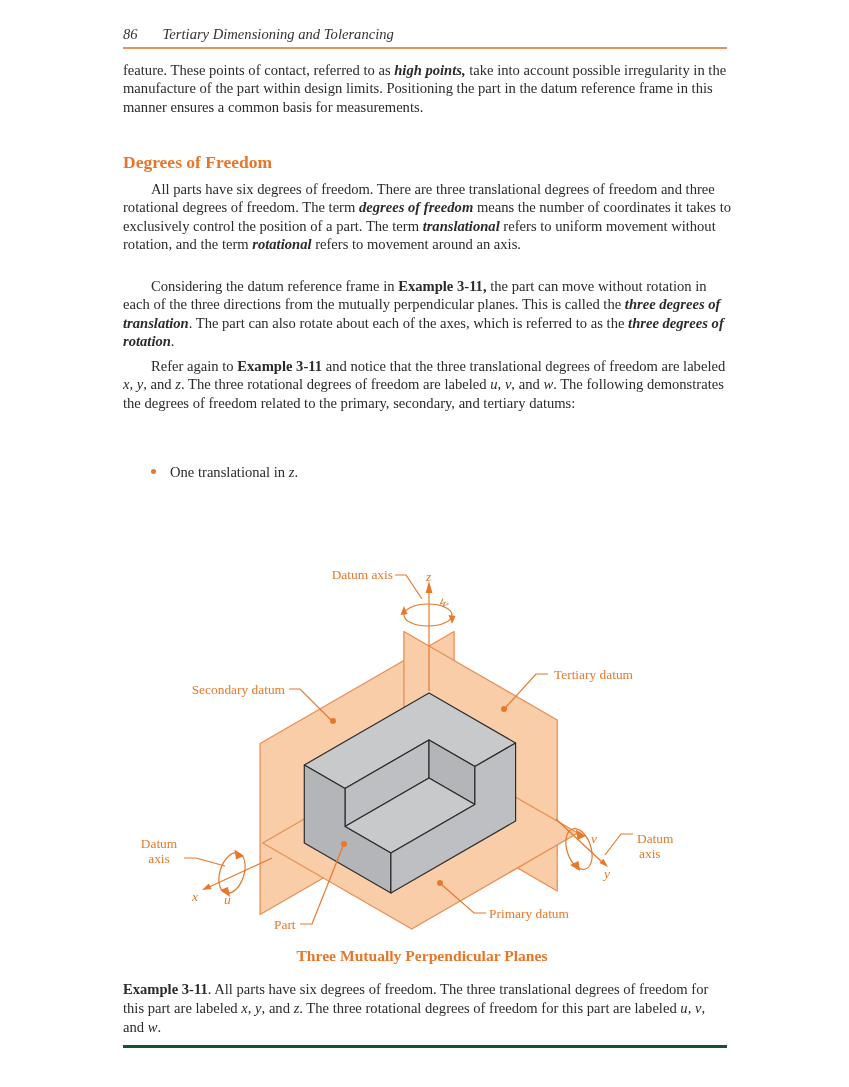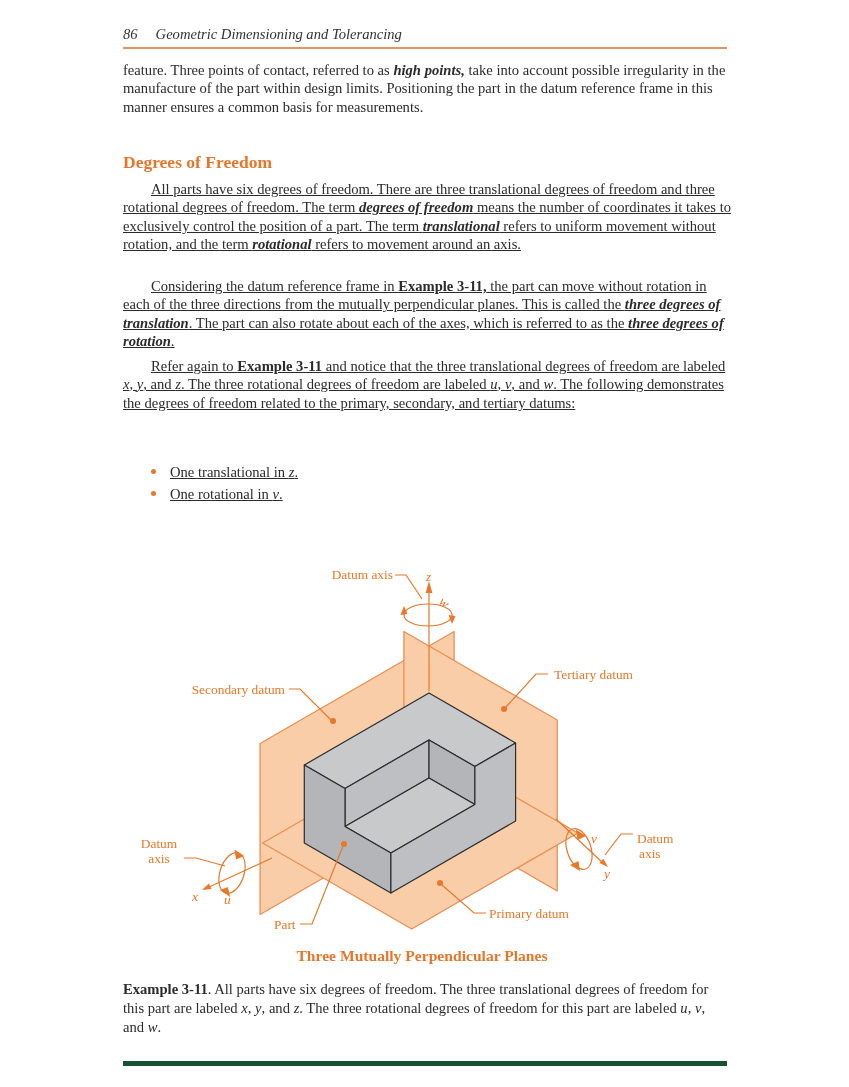--- a/index.html
+++ b/index.html
@@ -1,74 +1,70 @@
 <!DOCTYPE html>
 <html><head>
 <meta charset="utf-8">
 <style>
   html,body{margin:0;padding:0;background:#ffffff;}
   .page{position:relative;width:849px;height:1087px;background:#ffffff;overflow:hidden;
         font-family:"Liberation Serif","DejaVu Serif",serif;color:#2b2b2b;}
   .abs{position:absolute;}
   
   .hdr{left:123px;top:26px;width:608px;font-size:14.6px;font-style:italic;color:#333;}
-  .hdr .pnum{display:inline-block;margin-right:18px;}
+  .hdr .pnum{display:inline-block;margin-right:25px;}
   .hdr-rule{left:123px;top:47px;width:604px;height:2px;background:#e99259;}
   
   .col{left:123px;width:608px;font-size:14.6px;line-height:18.4px;text-align:left;}
-  .ind{text-indent:28px;text-decoration:underline;}
+  .ind{text-indent:28px;}
   .h2{left:123px;top:152px;width:608px;font-size:17.5px;font-weight:bold;color:#e8762a;}
   .seg-b{font-weight:bold;}
   .seg-i{font-style:italic;}
   .seg-bi{font-weight:bold;font-style:italic;margin-top:12px;}
-  .li{position:relative;padding-left:47px;line-height:22px;text-decoration:underline;}
+  .li{position:relative;padding-left:47px;line-height:22px;}
   .li .dot{position:absolute;left:28px;top:8px;width:5px;height:5px;border-radius:50%;background:#e8782a;}
   .caption{left:123px;top:980px;width:604px;font-size:14.6px;line-height:19px;
-           padding-bottom:24px;border-bottom:5px solid #14532d;}
+           padding-bottom:8px;border-bottom:3px solid #14532d;}
   
   .figwrap{left:112px;top:552px;width:620px;height:430px;}
   svg text{font-family:"Liberation Serif","DejaVu Serif",serif;}
   .flabel{font-size:13.4px;fill:#e8782a;}
   .faxis{font-size:13.5px;font-style:italic;fill:#e8782a;}
   .ftitle{font-size:15.6px;font-weight:bold;fill:#e8762a;}
   .plane{fill:#f8cda7;stroke:#ea8f55;stroke-width:1.3;stroke-linejoin:round;}
   .ptop{fill:#c8c9cb;}
   .pleft{fill:#b3b5b8;}
   .pright{fill:#bdbfc2;}
   .pface{stroke:#2d2d2d;stroke-width:1.2;stroke-linejoin:round;}
   .oline{stroke:#e8782a;stroke-width:1.2;fill:none;}
   .ofill{fill:#e8782a;}
 </style>
 </head>
 <body>
 
 <div class="page">
 
   <div class="abs hdr">
-    <span class="pnum">86</span><span>Geometric Dimensioning and Tolerancing</span>
+    <span class="pnum">86</span><span>Tertiary Dimensioning and Tolerancing</span>
   </div>
   <div class="abs hdr-rule"></div>
 
-  <div class="abs col" style="top:61px;"><span>feature. Three points of contact, referred to as </span><span class="seg-bi">high points,</span><span> take into account possible irregularity in the manufacture of the part within design limits. Positioning the part in the datum reference frame in this manner ensures a common basis for measurements.</span></div>
+  <div class="abs col" style="top:61px;"><span>feature. These points of contact, referred to as </span><span class="seg-bi">high points,</span><span> take into account possible irregularity in the manufacture of the part within design limits. Positioning the part in the datum reference frame in this manner ensures a common basis for measurements.</span></div>
 
   <div class="abs h2">Degrees of Freedom</div>
 
   <div class="abs col ind" style="top:180px;"><span>All parts have six degrees of freedom. There are three translational degrees of freedom and three rotational degrees of freedom. The term </span><span class="seg-bi">degrees of freedom</span><span> means the number of coordinates it takes to exclusively control the position of a part. The term </span><span class="seg-bi">translational</span><span> refers to uniform movement without rotation, and the term </span><span class="seg-bi">rotational</span><span> refers to movement around an axis.</span></div>
   <div class="abs col ind" style="top:277px;"><span>Considering the datum reference frame in </span><span class="seg-b">Example 3-11,</span><span> the part can move without rotation in each of the three directions from the mutually perpendicular planes. This is called the </span><span class="seg-bi">three degrees of translation</span><span>. The part can also rotate about each of the axes, which is referred to as the </span><span class="seg-bi">three degrees of rotation</span><span>.</span></div>
   <div class="abs col ind" style="top:357px;"><span>Refer again to </span><span class="seg-b">Example 3-11</span><span> and notice that the three translational degrees of freedom are labeled </span><span class="seg-i">x</span><span>, </span><span class="seg-i">y</span><span>, and </span><span class="seg-i">z</span><span>. The three rotational degrees of freedom are labeled </span><span class="seg-i">u</span><span>, </span><span class="seg-i">v</span><span>, and </span><span class="seg-i">w</span><span>. The following demonstrates the degrees of freedom related to the primary, secondary, and tertiary datums:</span></div>
 
 
   <div class="abs col" style="top:461px;">
     <div class="li">
       <span class="dot"></span>
       <span><span>One translational in </span><span class="seg-i">z</span><span>.</span></span>
-    </div>
-    <div class="li">
-      <span class="dot"></span>
-      <span><span>One rotational in </span><span class="seg-i">v</span><span>.</span></span>
     </div>
   </div>
 
   <div class="abs figwrap">
     <svg width="620" height="430" viewBox="0 0 620 430">
 
       <polygon class="plane" points="342.1,79.5 148.1,191.5 148.1,362.5 342.1,250.5"></polygon>
       <polygon class="plane" points="291.9,79.5 445.2,168 445.2,339 291.9,250.5"></polygon>
       <polygon class="plane" points="317,195 150.7,291 299.7,377 465.9,281"></polygon>
 

